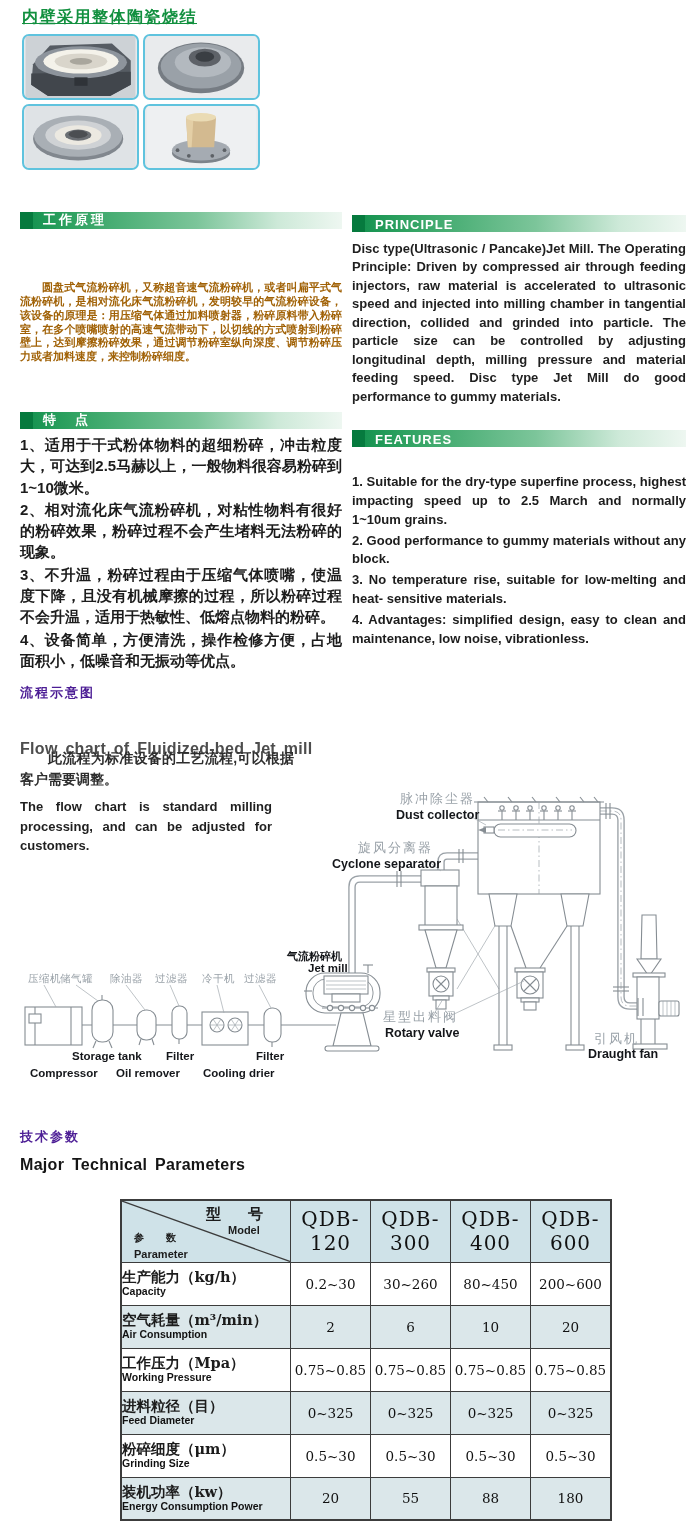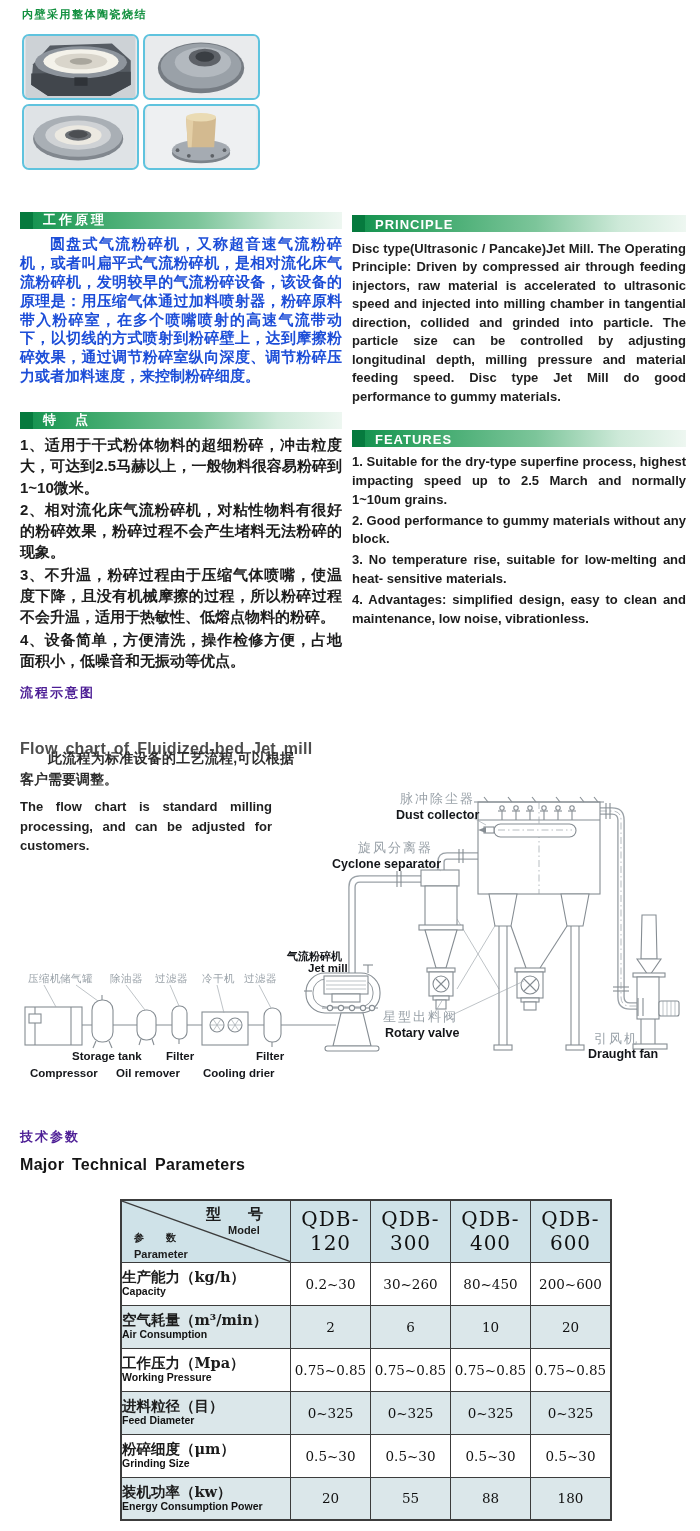--- a/index.html
+++ b/index.html
@@ -1,37 +1,37 @@
 <!DOCTYPE html>
 <html><head>
 <meta charset="utf-8">
 <style>
   html,body{margin:0;padding:0;}
   body{width:700px;height:1531px;position:relative;background:#ffffff;overflow:hidden;
        font-family:"Liberation Sans","DejaVu Sans",sans-serif;color:#1c1c1c;}
   .abs{position:absolute;}
 
   
-  .top-title{left:22px;top:7px;font-size:11px;font-weight:bold;color:#12903f;letter-spacing:1.5px;
-             font-family:"DejaVu Serif","Liberation Serif",serif;}
+  .top-title{left:22px;top:7px;font-size:16px;font-weight:bold;color:#12903f;letter-spacing:1.5px;
+             font-family:"DejaVu Serif","Liberation Serif",serif;text-decoration:underline;}
 
   
   .photo-grid{left:22px;top:34px;width:240px;display:grid;grid-template-columns:117px 117px;
               grid-template-rows:66px 66px;gap:4px;}
   .photo-cell{border:2px solid #5fc3de;border-radius:7px;overflow:hidden;background:#e7eaec;}
   .photo-cell svg{display:block;width:100%;height:100%;}
 
   
   .bar{height:17px;display:flex;align-items:flex-end;position:absolute;
        background:linear-gradient(90deg,#0f8f4c 0%,#2fa261 16%,#7cc59a 55%,#cde9d8 80%,#eef7f1 100%);}
   .bar::before{content:"";position:absolute;left:0;top:0;bottom:0;width:13px;background:#067a3e;}
   .bar span{position:relative;margin-left:23px;color:#ffffff;font-weight:bold;font-size:13px;letter-spacing:3px;}
   .bar.en span{letter-spacing:1px;}
 
-  .cn-body{font-size:15px;font-weight:bold;line-height:1.26;text-align:justify;color:#1d4ed8;}
+  .cn-body{font-size:11px;font-weight:bold;line-height:1.26;text-align:justify;color:#a16207;margin-top:46px;}
   .cn-body.indent{text-indent:2em;}
   .en-body{font-size:13px;font-weight:bold;line-height:1.42;text-align:justify;color:#1f1f1f;}
   .cn-list p{margin:0 0 1px 0;font-size:15px;font-weight:bold;line-height:1.42;text-align:justify;}
   .en-list p{margin:0 0 2px 0;font-size:13px;font-weight:bold;line-height:1.45;text-align:justify;}
 
   .green-h{font-size:13px;font-weight:bold;color:#4c1d95;letter-spacing:2px;}
   .sub-h{font-size:16px;font-weight:bold;color:#4d4d4d;word-spacing:3px;letter-spacing:.3px;}
   .sub-h.dark{color:#151515;}
   .note-cn{font-size:14px;color:#2e2e2e;line-height:1.5;text-indent:2em;text-align:justify;font-weight:bold;}
   .note-en{font-size:13px;font-weight:bold;line-height:1.5;text-align:justify;color:#1f1f1f;}
@@ -148,21 +148,21 @@
 </div>
 
 <div class="bar en" style="left:352px;top:215px;width:334px;">
   <span>PRINCIPLE</span>
 </div>
 <div class="abs en-body" style="left:352px;top:240px;width:334px;">Disc type(Ultrasonic / Pancake)Jet Mill. The Operating Principle: Driven by compressed air through feeding injectors, raw material is accelerated to ultrasonic speed and injected into milling chamber in tangential direction, collided and grinded into particle. The particle size can be controlled by adjusting longitudinal depth, milling pressure and material feeding speed. Disc type Jet Mill do good performance to gummy materials.</div>
 
 <div class="bar en" style="left:352px;top:430px;width:334px;">
   <span>FEATURES</span>
 </div>
-<div class="abs en-list" style="left:352px;top:453px;width:334px;">
+<div class="abs en-list" style="left:352px;top:473px;width:334px;">
   <p>1. Suitable for the dry-type superfine process, highest impacting speed up to 2.5 March and normally 1~10um grains.</p>
   <p>2. Good performance to gummy materials without any block.</p>
   <p>3. No temperature rise, suitable for low-melting and heat- sensitive materials.</p>
   <p>4. Advantages: simplified design, easy to clean and maintenance, low noise, vibrationless.</p>
 </div>
 
 <div class="abs green-h" style="left:20px;top:684px;">流程示意图</div>
 <div class="abs sub-h" style="left:20px;top:740px;">Flow chart of Fluidized-bed Jet mill</div>
 <div class="abs note-cn" style="left:20px;top:748px;width:274px;">此流程为标准设备的工艺流程,可以根据客户需要调整。</div>
 <div class="abs note-en" style="left:20px;top:797px;width:252px;">The flow chart is standard milling processing, and can be adjusted for customers.</div>

